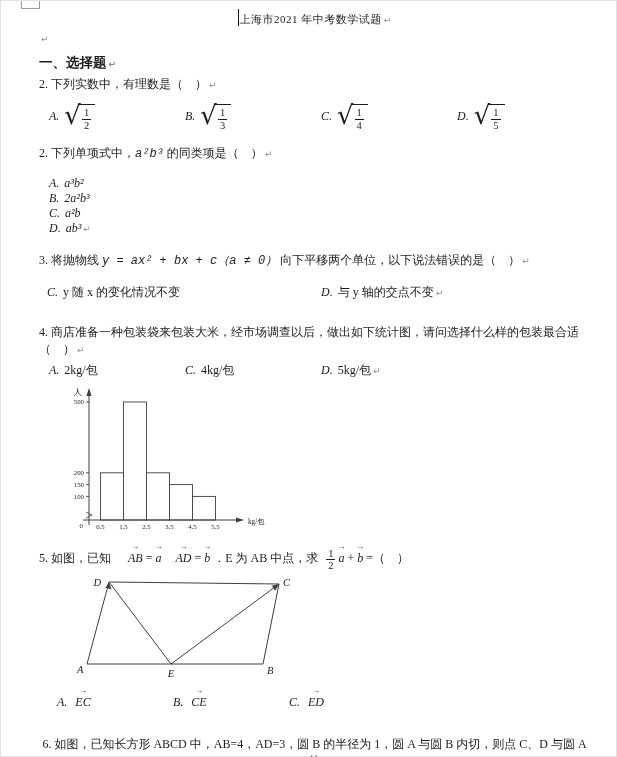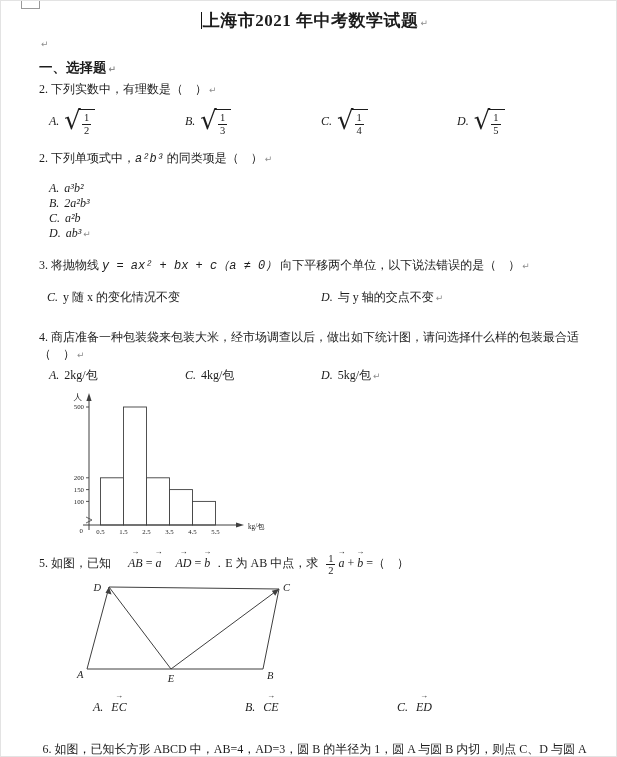--- a/index.html
+++ b/index.html
@@ -7,34 +7,34 @@
        font-family:"Liberation Serif","DejaVu Serif",serif;
        color:#1c1c1c;font-size:12px;}
   .page{position:relative;width:617px;height:757px;box-sizing:border-box;
         padding:4px 26px 0 38px;border:1px solid #e3e3e3;}
   .corner-box{position:absolute;left:20px;top:0;width:17px;height:7px;
         border:1px solid #9a9a9a;border-top:none;}
   
   .title-row{text-align:center;margin:4px 0 2px 0;white-space:nowrap;}
   .cursor{display:inline-block;width:1px;height:17px;background:#111;
         vertical-align:-3px;margin-right:1px;}
-  .title{display:inline;font-size:17px;font-weight:bold;letter-spacing:0.5px;}
+  .title{display:inline;font-size:11px;font-weight:normal;letter-spacing:0.5px;}
   .ret{color:#8d8d8d;font-size:9px;margin-left:2px;
        font-family:"DejaVu Sans",sans-serif;}
   .lone-ret{height:17px;line-height:17px;margin-top:3px;}
   
   .section{font-size:13.5px;font-weight:bold;margin:7px 0 4px 0;}
   .qline{margin-top:8px;line-height:1.45;}
   .indent2{padding-left:14px;}
   .mathseg{font-style:italic;font-family:Liberation Mono, monospace;}
   
   .cols4{display:flex;padding-left:10px;margin-top:6px;}
   .cols4 .opt{width:136px;}
   .cols4 .opt:last-child{width:auto;}
-  .cols4.narrow .opt{width:116px;margin-left:36px;}
+  .cols4.narrow .opt{width:116px;}
   .cols2{display:flex;padding-left:8px;margin-top:14px;line-height:1.45;}
   .cols2 .opt{width:274px;}
   .cols2 .opt:last-child{width:auto;}
   .olabel{font-style:italic;margin-right:5px;}
   .expr{font-style:italic;}
   
   .frac{display:inline-block;vertical-align:middle;text-align:center;
         font-size:10.5px;line-height:1.1;}
   .frac .num{display:block;border-bottom:1px solid #1c1c1c;padding:0 2px 0px 2px;}
   .frac .den{display:block;padding-top:0px;}

